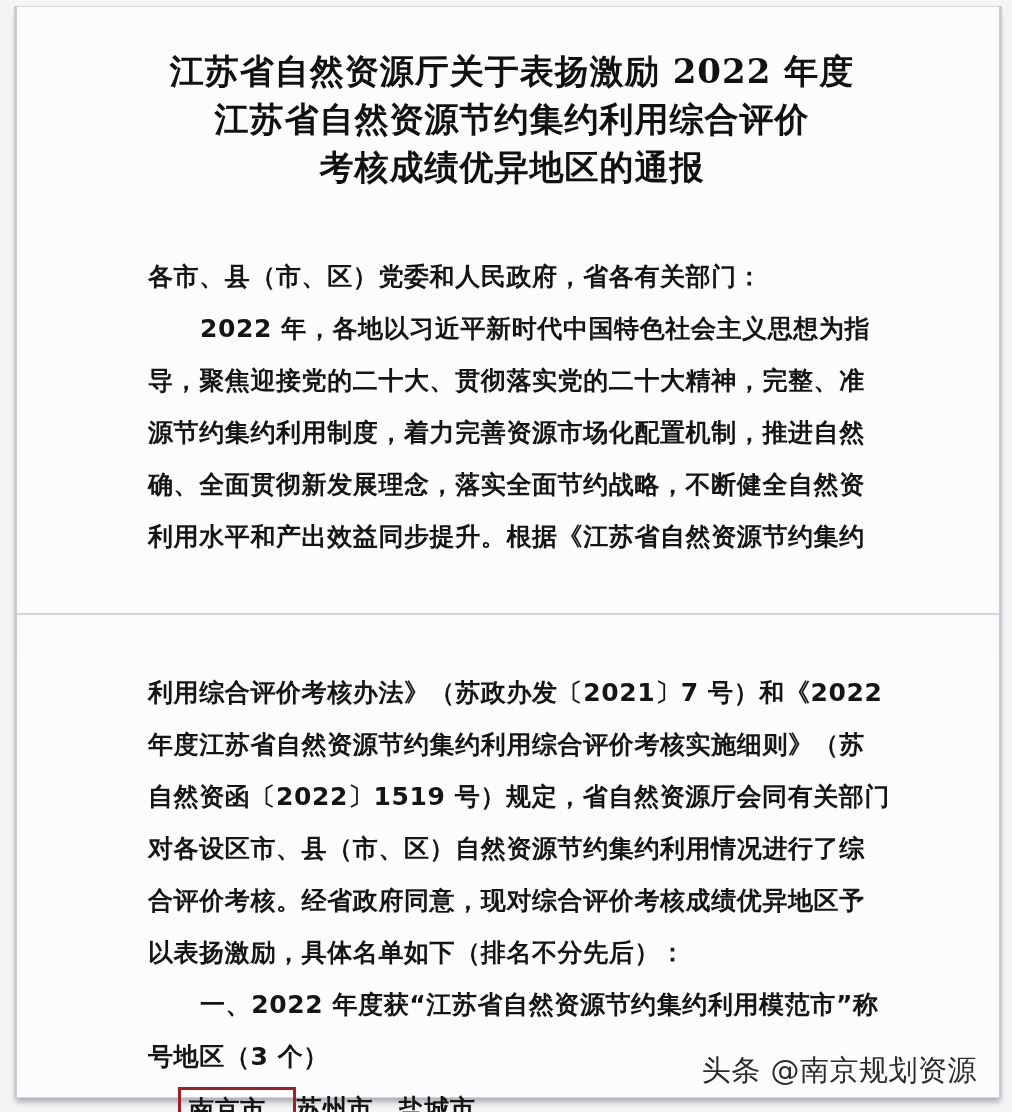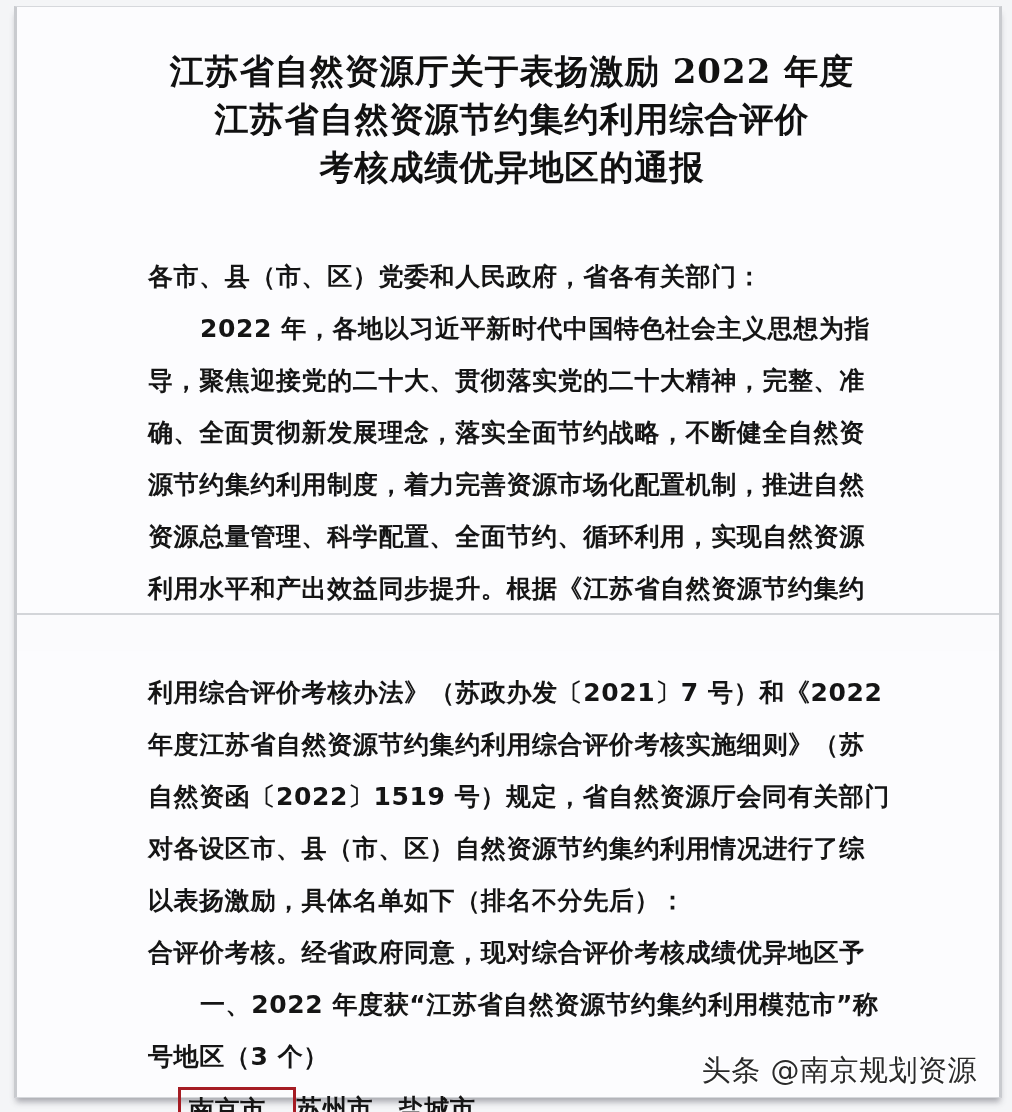--- a/index.html
+++ b/index.html
@@ -117,37 +117,36 @@
     <div class="title">
       <div>江苏省自然资源厅关于表扬激励 2022 年度</div>
       <div>江苏省自然资源节约集约利用综合评价</div>
       <div>考核成绩优异地区的通报</div>
     </div>
 
     <div class="body-text top-text">
       <div class="line">各市、县（市、区）党委和人民政府，省各有关部门：</div>
       <div class="line indent">2022 年，各地以习近平新时代中国特色社会主义思想为指</div>
       <div class="line">导，聚焦迎接党的二十大、贯彻落实党的二十大精神，完整、准</div>
+      <div class="line">源节约集约利用制度，着力完善资源市场化配置机制，推进自然</div>
       <div class="line">确、全面贯彻新发展理念，落实全面节约战略，不断健全自然资</div>
-      <div class="line">源节约集约利用制度，着力完善资源市场化配置机制，推进自然</div>
-      <div class="line">资源总量管理、科学配置、全面节约、循环利用，实现自然资源</div>
       <div class="line">利用水平和产出效益同步提升。根据《江苏省自然资源节约集约</div>
     </div>
   </div>
 
   <div class="seam"></div>
 
   <div class="panel panel-bottom">
     <div class="body-text bottom-text">
       <div class="line">利用综合评价考核办法》（苏政办发〔2021〕7 号）和《2022</div>
       <div class="line">年度江苏省自然资源节约集约利用综合评价考核实施细则》（苏</div>
       <div class="line">自然资函〔2022〕1519 号）规定，省自然资源厅会同有关部门</div>
       <div class="line">对各设区市、县（市、区）自然资源节约集约利用情况进行了综</div>
+      <div class="line">合评价考核。经省政府同意，现对综合评价考核成绩优异地区予</div>
       <div class="line">以表扬激励，具体名单如下（排名不分先后）：</div>
-      <div class="line">合评价考核。经省政府同意，现对综合评价考核成绩优异地区予</div>
       <div class="line indent">一、2022 年度获“江苏省自然资源节约集约利用模范市”称</div>
       <div class="line">号地区（3 个）</div>
       <div class="line">
         <span class="highlight">南京市、</span><span>苏州市、盐城市。</span>
       </div>
     </div>
 
     <div class="watermark">头条 @南京规划资源</div>
   </div>
 

